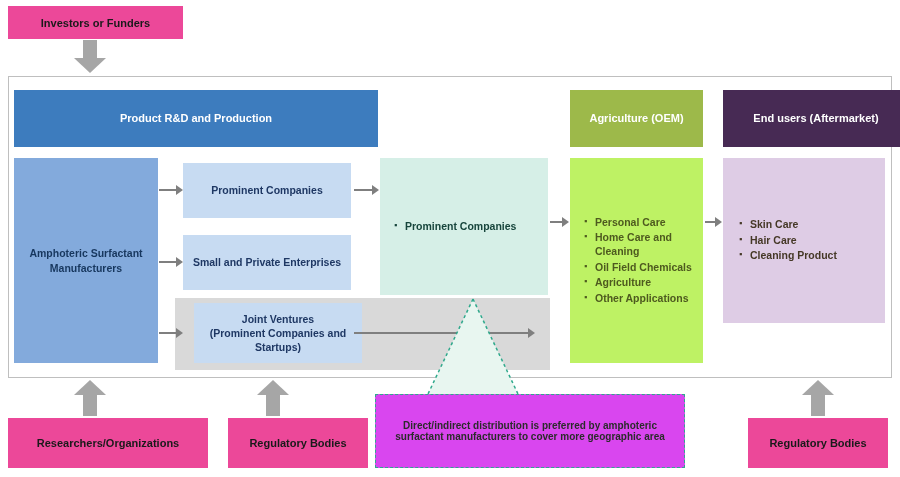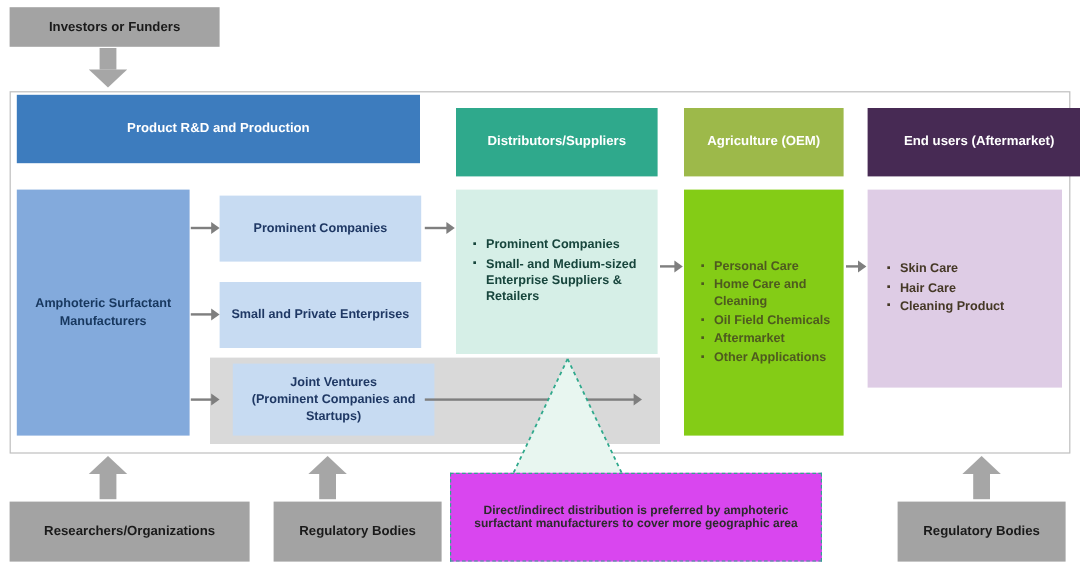--- a/index.html
+++ b/index.html
@@ -1,37 +1,37 @@
 <!DOCTYPE html>
 <html><head>
 <meta charset="utf-8">
 <style>
   html,body { margin:0; padding:0; background:#fff; font-family:"Liberation Sans", sans-serif; }
   .canvas { position:relative; width:900px; height:477px; background:#ffffff; overflow:hidden; }
   .box { position:absolute; display:flex; align-items:center; justify-content:center; text-align:center; box-sizing:border-box; }
 
-  .gray-box { background:#a3a3a3; font-weight:700; font-size:11px; color:#1a1a1a; }
+  .gray-box { background:#ec4899; font-weight:700; font-size:11px; color:#1a1a1a; }
 
   .main-border { position:absolute; left:8px; top:76px; width:882px; height:300px; background:#ffffff; border:1px solid #BFBFBF; }
 
   .header { color:#ffffff; font-weight:700; font-size:11px; line-height:1.2; padding:0 8px; }
   .hdr-rd   { background:#3D7CBE; }
   .hdr-dist { background:#2FA98C; }
   .hdr-app  { background:#9DB94A; }
   .hdr-end  { background:#472A54; }
 
   .manufacturers { background:#83AADC; color:#17375E; font-weight:700; font-size:10.5px; padding:0 0; line-height:1.35; }
   .lightblue { background:#C7DBF2; color:#1F3864; font-weight:700; font-size:10.5px; padding:0 8px; line-height:1.35; }
   .pre { white-space:pre-line; }
 
   .gray-band { position:absolute; background:#D9D9D9; }
 
   .content-box { position:absolute; display:flex; flex-direction:column; justify-content:center; box-sizing:border-box; }
   .mint     { background:#D6EFE7; color:#17453C; }
-  .olive    { background:#84cc16; color:#4E5A1F; }
+  .olive    { background:#bef264; color:#4E5A1F; }
   .lavender { background:#DECCE5; color:#453826; }
 
   ul.blist { list-style:none; margin:0; padding:0; font-weight:700; font-size:10.5px; line-height:1.3; }
   ul.blist li { position:relative; padding-left:11px; margin:2px 0; }
   ul.blist li::before { content:"▪"; position:absolute; left:0; top:0; font-size:9px; }
 
   
   .sarrow { position:absolute; height:2px; background:#7f7f7f; }
   .sarrow::after { content:""; position:absolute; right:-6px; top:-4px; width:0; height:0;
     border-left:7px solid #7f7f7f; border-top:5px solid transparent; border-bottom:5px solid transparent; }
@@ -55,25 +55,22 @@
 <div class="canvas">
 
   <div class="box gray-box" style="left:8px; top:6px; width:175px; height:33px;">
     <span>Investors or Funders</span>
   </div>
   <div class="varrow-body" style="left:83px; top:40px; height:18px;"></div>
   <div class="varrow-head-down" style="left:74px; top:58px;"></div>
 
   <div class="main-border"></div>
 
-  <div class="box header hdr-rd" style="left:14px; top:79px; width:336px; height:57px;">
+  <div class="box header hdr-rd" style="left:14px; top:90px; width:364px; height:57px;">
     <span>Product R&amp;D and Production</span>
-  </div>
-  <div class="box header hdr-dist" style="left:380px; top:90px; width:168px; height:57px;">
-    <span>Distributors/Suppliers</span>
   </div>
   <div class="box header hdr-app" style="left:570px; top:90px; width:133px; height:57px;">
     <span>Agriculture (OEM)</span>
   </div>
   <div class="box header hdr-end" style="left:723px; top:90px; width:186px; height:57px;">
     <span>End users (Aftermarket)</span>
   </div>
 
   <div class="gray-band" style="left:175px; top:298px; width:375px; height:72px;"></div>
 
@@ -88,30 +85,29 @@
   </div>
   <div class="box lightblue pre" style="left:194px; top:303px; width:168px; height:60px;">
     <span class="pre">Joint Ventures
 (Prominent Companies and
 Startups)</span>
   </div>
 
   <div class="content-box mint" style="left:380px; top:158px; width:168px; height:137px; padding:6px 10px 6px 14px;">
     <ul class="blist">
       <li>Prominent Companies</li>
-      <li>Small- and Medium-sized Enterprise Suppliers &amp; Retailers</li>
     </ul>
   </div>
 
   <div class="content-box olive" style="left:570px; top:158px; width:133px; height:205px; padding:6px 6px 6px 14px;">
     <ul class="blist">
       <li>Personal Care</li>
       <li>Home Care and Cleaning</li>
       <li>Oil Field Chemicals</li>
-      <li>Aftermarket</li>
+      <li>Agriculture</li>
       <li>Other Applications</li>
     </ul>
   </div>
 
   <div class="content-box lavender" style="left:723px; top:158px; width:162px; height:165px; padding:6px 8px 6px 16px;">
     <ul class="blist">
       <li>Skin Care</li>
       <li>Hair Care</li>
       <li>Cleaning Product</li>
     </ul>

